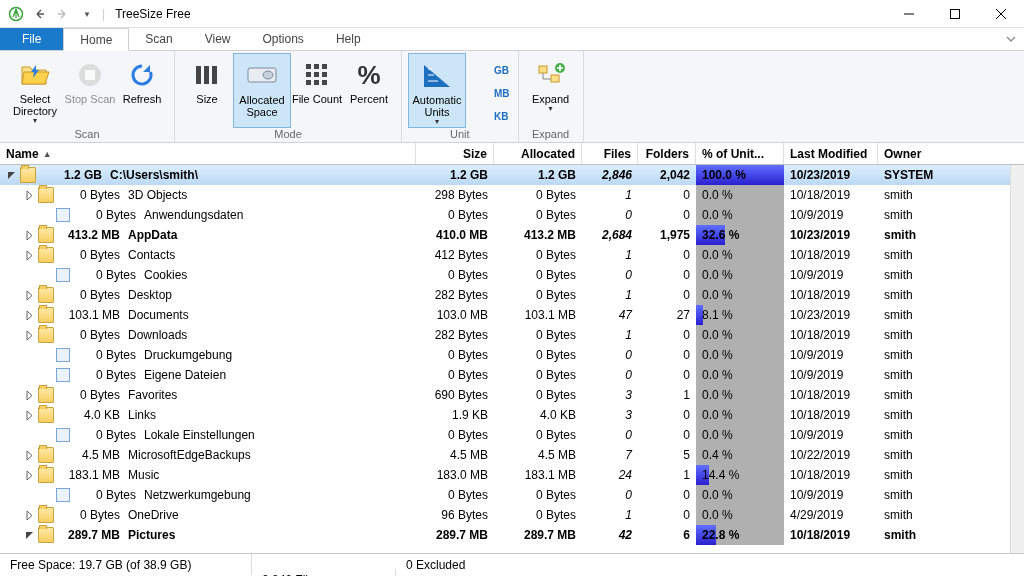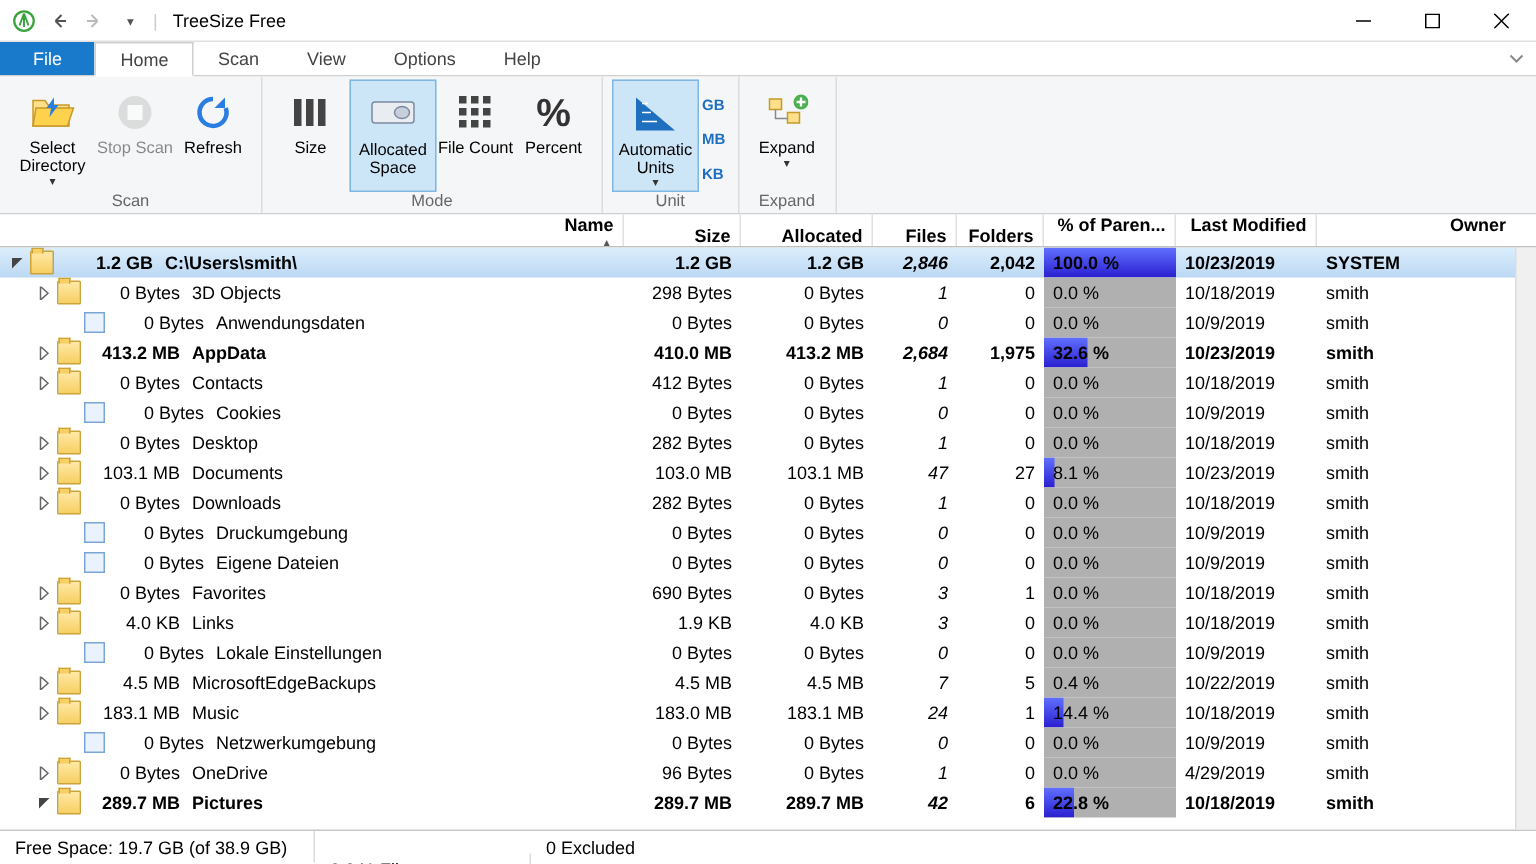--- a/index.html
+++ b/index.html
@@ -26,25 +26,25 @@
   .ribbon { height: 92px; background: #f5f6f7; border-bottom: 1px solid #d0d0d0; display: flex; }
   .rib-group { border-right: 1px solid #dcdcdc; padding: 2px 6px 0 6px; display: flex; flex-direction: column; align-items: center; }
   .rib-items { display: flex; flex: 1; }
   .rib-item { width: 52px; display: flex; flex-direction: column; align-items: center; justify-content: flex-start; padding-top: 6px; font-size: 11px; text-align: center; line-height: 1.1; position:relative; }
   .rib-item.wide { width: 58px; }
   .rib-item.sel { background: #cde6f7; border: 1px solid #7fb7e3; }
   .rib-icon { width: 32px; height: 32px; display: flex; align-items: center; justify-content: center; margin-bottom: 2px; font-size: 20px; }
   .rib-label { display:block; }
   .rib-drop { font-size: 8px; color:#333; }
   .rib-group-label { font-size: 11px; color: #666; padding-bottom: 2px; }
-  .unit-side { display:flex; flex-direction:column; justify-content:space-around; font-size:10px; font-weight:bold; color:#1e6fbf; padding:6px 2px 0 2px; }
+  .unit-side { display:flex; flex-direction:column; justify-content:space-around; font-size:10px; font-weight:bold; color:#1e6fbf; padding:6px 2px 0 2px;margin-left:26px; }
 
   
   .grid-header { height: 22px; display: flex; align-items: center; background: #fff; border-bottom: 1px solid #c0c0c0; font-weight: bold; font-size: 12px; }
-  .grid-header > div { border-right: 1px solid #e0e0e0; padding: 0 6px; height: 100%; display:flex; align-items:flex-end; overflow:hidden; white-space:nowrap;flex-direction:column; }
+  .grid-header > div { border-right: 1px solid #e0e0e0; padding: 0 6px; height: 100%; display:flex; align-items:center; overflow:hidden; white-space:nowrap; }
   .col-name { width: 416px; }
   .col-size { width: 78px; justify-content:flex-end; }
   .col-alloc { width: 88px; justify-content:flex-end; }
   .col-files { width: 56px; justify-content:flex-end; }
   .col-fold { width: 58px; justify-content:flex-end; }
   .col-pct { width: 88px; justify-content:flex-start; }
   .col-mod { width: 94px; }
   .col-owner { width: 132px; border-right:none !important; }
   .sort-arrow { font-size:9px; margin-left:4px; color:#555; }
 
@@ -70,21 +70,21 @@
   .cell-pct { width:88px; justify-content:flex-start; position:relative; background:#b0b0b0; }
   .pct-fill { position:absolute; left:0; top:0; bottom:0; background:#4a3be8; background:linear-gradient(#6070ff,#2a1fd0); }
   .pct-text { position:relative; z-index:1; }
   .cell-mod { width:94px; }
   .cell-owner { width:132px; }
   .scroll-stub { position:absolute; right:0; top:0; width:14px; height:100%; background:#f0f0f0; border-left:1px solid #dcdcdc; }
 
   
   .status-bar { height: 22px; border-top: 1px solid #c8c8c8; display: flex; align-items: center; font-size: 12px; background:#fff; }
   .status-cell { padding: 0 10px; border-right: 1px solid #dcdcdc; height:100%; display:flex; align-items:center; }
-  .status-cell:first-child { width:210px; }
+  .status-cell:first-child { width:252px; }
   .status-cell:nth-child(2) { width:144px;margin-top:30px; }
   .status-cell:nth-child(3) { border-right:none; }
 </style>
 </head>
 <body>
 
 <div class="title-bar">
   <div class="title-left">
     <span class="app-icon">
       <svg width="16" height="16" viewBox="0 0 16 16">
@@ -269,21 +269,21 @@
 
 <div class="grid-header">
   <div class="col-name">
       <span>Name</span>
       <span class="sort-arrow">▲</span>
     </div>
   <div class="col-size">Size</div>
   <div class="col-alloc">Allocated</div>
   <div class="col-files">Files</div>
   <div class="col-fold">Folders</div>
-  <div class="col-pct">% of Paren...</div>
+  <div class="col-pct">% of Unit...</div>
   <div class="col-mod">Last Modified</div>
   <div class="col-owner">Owner</div>
 </div>
 
 <div class="rows" id="rows">
   <div class="row sel bold">
       <div class="cell-name">
         <div class="name-inner" style="padding-left: 4px;">
           <span class="expander">
             <svg width="9" height="9">

